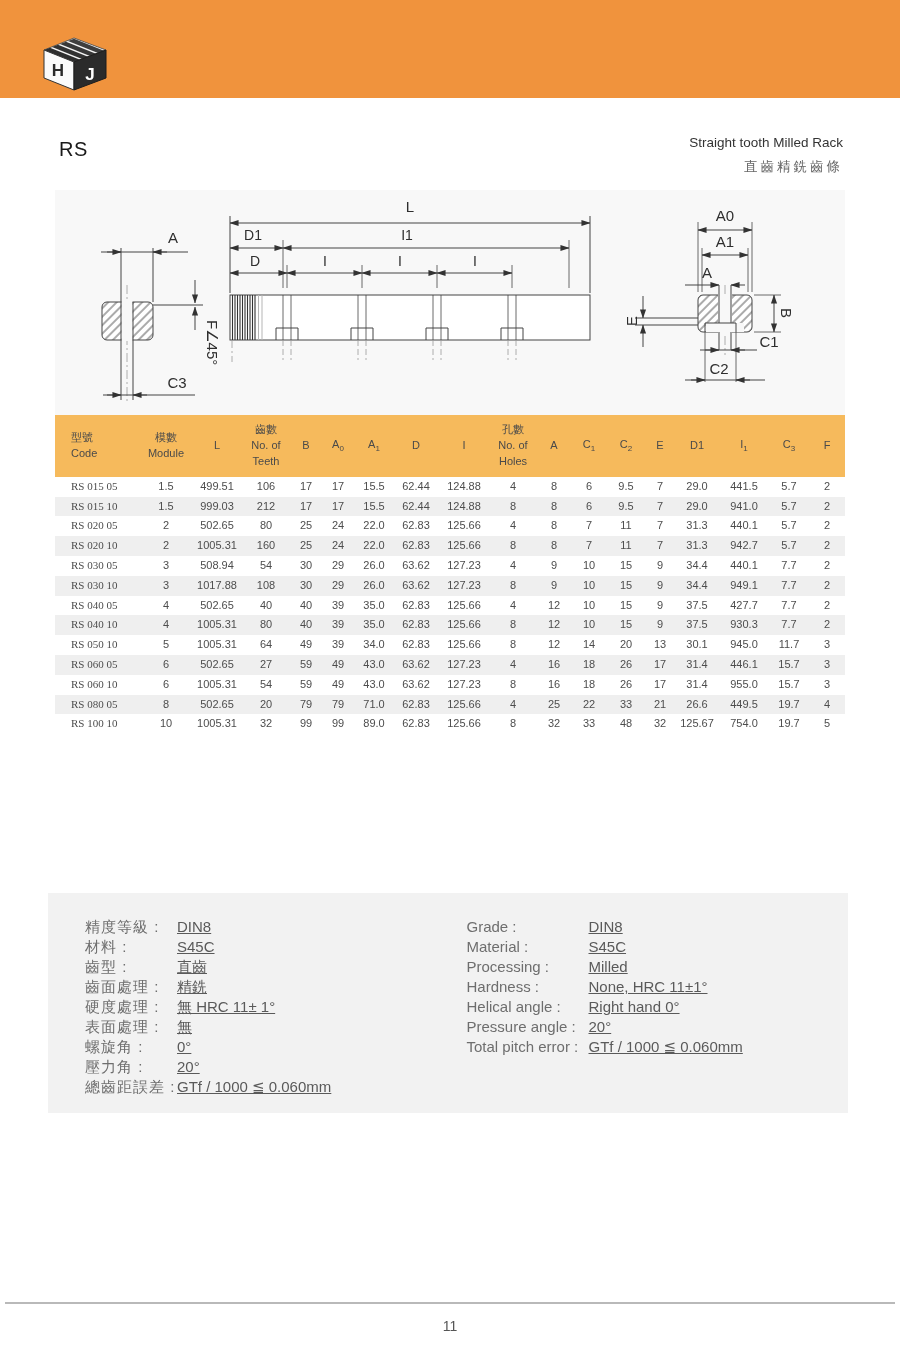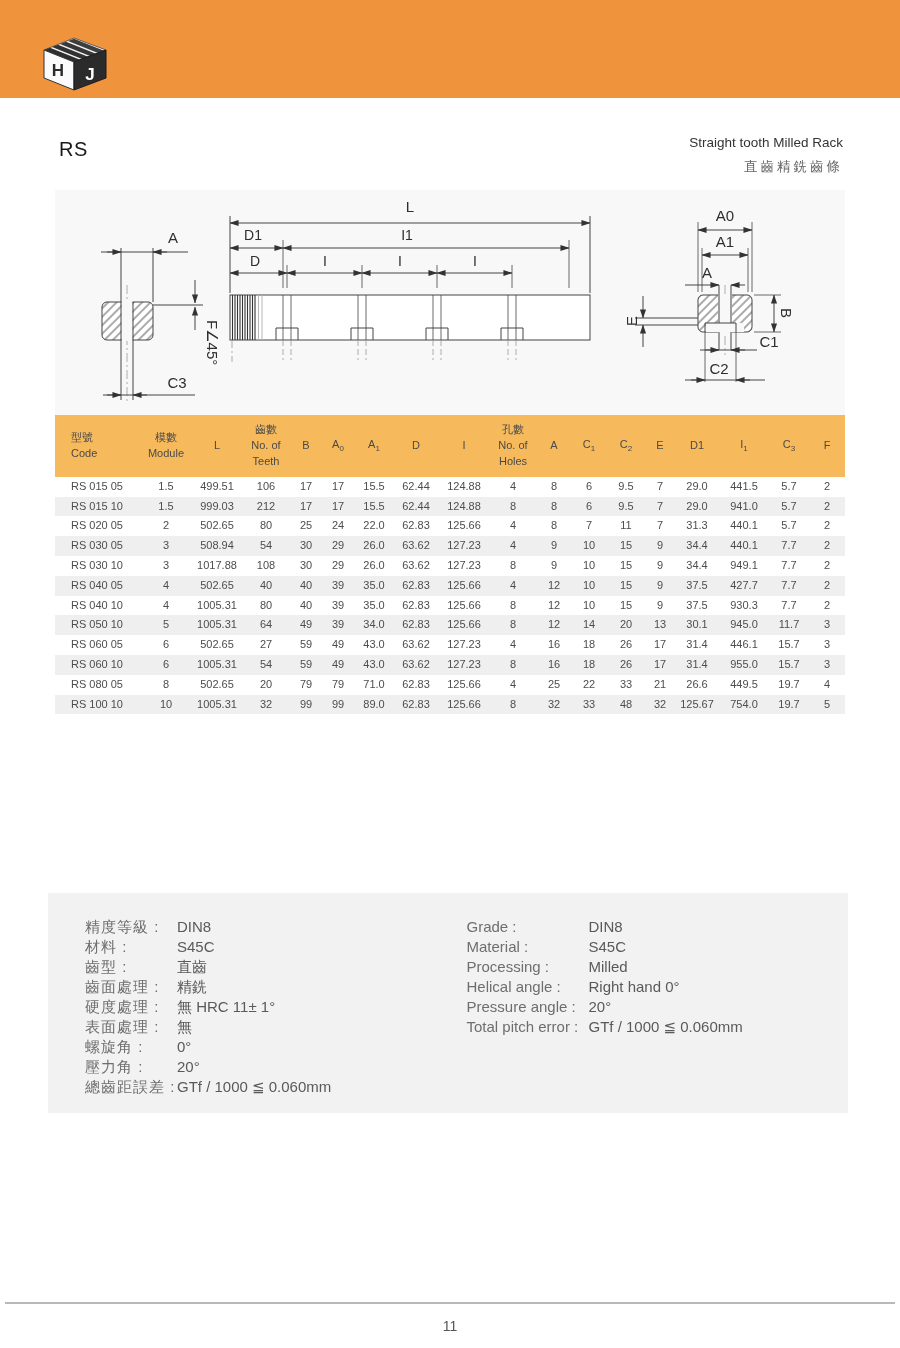--- a/index.html
+++ b/index.html
@@ -17,33 +17,33 @@
   .spec-table{position:absolute;left:55px;top:415px;width:790px;border-collapse:collapse;table-layout:fixed;}
   .spec-table th{
     background:var(--amber,#F6BA5C);color:#4a4a4a;font-weight:normal;font-size:11px;
     line-height:1.45;padding:7px 0 7px 0;text-align:center;vertical-align:middle;
   }
   .spec-table th:first-child{text-align:left;padding-left:16px;margin-left:48px;}
   .spec-table td{
     font-size:11px;color:#4d4d4d;text-align:center;height:19.8px;padding:0;line-height:19.8px;
     white-space:nowrap;
   }
-  .spec-table td.code{text-align:left;padding-left:16px;}
+  .spec-table td.code{text-align:left;padding-left:16px;font-family:Liberation Serif, serif;}
   .spec-table tbody tr:nth-child(even){background:#EFEFEF;}
   .spec-table sub{font-size:8px;}
   .specs-panel{
     position:absolute;left:48px;top:893px;width:800px;height:220px;background:#F2F2F2;
     box-sizing:border-box;padding:24px 0 0 37px;display:flex;
   }
   .specs-col{width:400px;}
   .spec-row{display:flex;height:20px;line-height:20px;font-size:15px;}
   .spec-row .spec-label{color:#6e6e6e;}
   .specs-col.zh .spec-label{width:92px;letter-spacing:1px;}
   .specs-col.en .spec-label{width:122px;}
-  .spec-row .spec-value{color:#5a5a5a;}
+  .spec-row .spec-value{color:#5a5a5a;text-decoration:underline;}
   .footer-line{position:absolute;left:5px;top:1302px;width:890px;height:2px;background:#B9B9B9;}
   .page-num{position:absolute;left:0;top:1318px;width:900px;text-align:center;font-size:14px;color:#555;}
   svg text{font-family:"Liberation Sans","DejaVu Sans",sans-serif;}
 </style>
 </head>
 <body style="--orange: #F0933D; --amber: #F6BA5C;">
 
 <div class="band"></div>
 
 <svg class="logo" viewBox="0 0 92 86">
@@ -346,20 +346,40 @@
         <td>8</td>
         <td>7</td>
         <td>11</td>
         <td>7</td>
         <td>31.3</td>
         <td>440.1</td>
         <td>5.7</td>
         <td>2</td>
       </tr>
       <tr>
+        <td class="code">RS 020 10</td>
+        <td>2</td>
+        <td>1005.31</td>
+        <td>160</td>
+        <td>25</td>
+        <td>24</td>
+        <td>22.0</td>
+        <td>62.83</td>
+        <td>125.66</td>
+        <td>8</td>
+        <td>8</td>
+        <td>7</td>
+        <td>11</td>
+        <td>7</td>
+        <td>31.3</td>
+        <td>942.7</td>
+        <td>5.7</td>
+        <td>2</td>
+      </tr>
+      <tr>
         <td class="code">RS 030 05</td>
         <td>3</td>
         <td>508.94</td>
         <td>54</td>
         <td>30</td>
         <td>29</td>
         <td>26.0</td>
         <td>63.62</td>
         <td>127.23</td>
         <td>4</td>
@@ -581,20 +601,24 @@
       </div>
       <div class="spec-row">
         <span class="spec-label">Material :</span>
         <span class="spec-value">S45C</span>
       </div>
       <div class="spec-row">
         <span class="spec-label">Processing :</span>
         <span class="spec-value">Milled</span>
       </div>
       <div class="spec-row">
+        <span class="spec-label">Hardness :</span>
+        <span class="spec-value">None, HRC 11±1°</span>
+      </div>
+      <div class="spec-row">
         <span class="spec-label">Helical angle :</span>
         <span class="spec-value">Right hand 0°</span>
       </div>
       <div class="spec-row">
         <span class="spec-label">Pressure angle :</span>
         <span class="spec-value">20°</span>
       </div>
       <div class="spec-row">
         <span class="spec-label">Total pitch error :</span>
         <span class="spec-value">GTf / 1000 ≦ 0.060mm</span>

